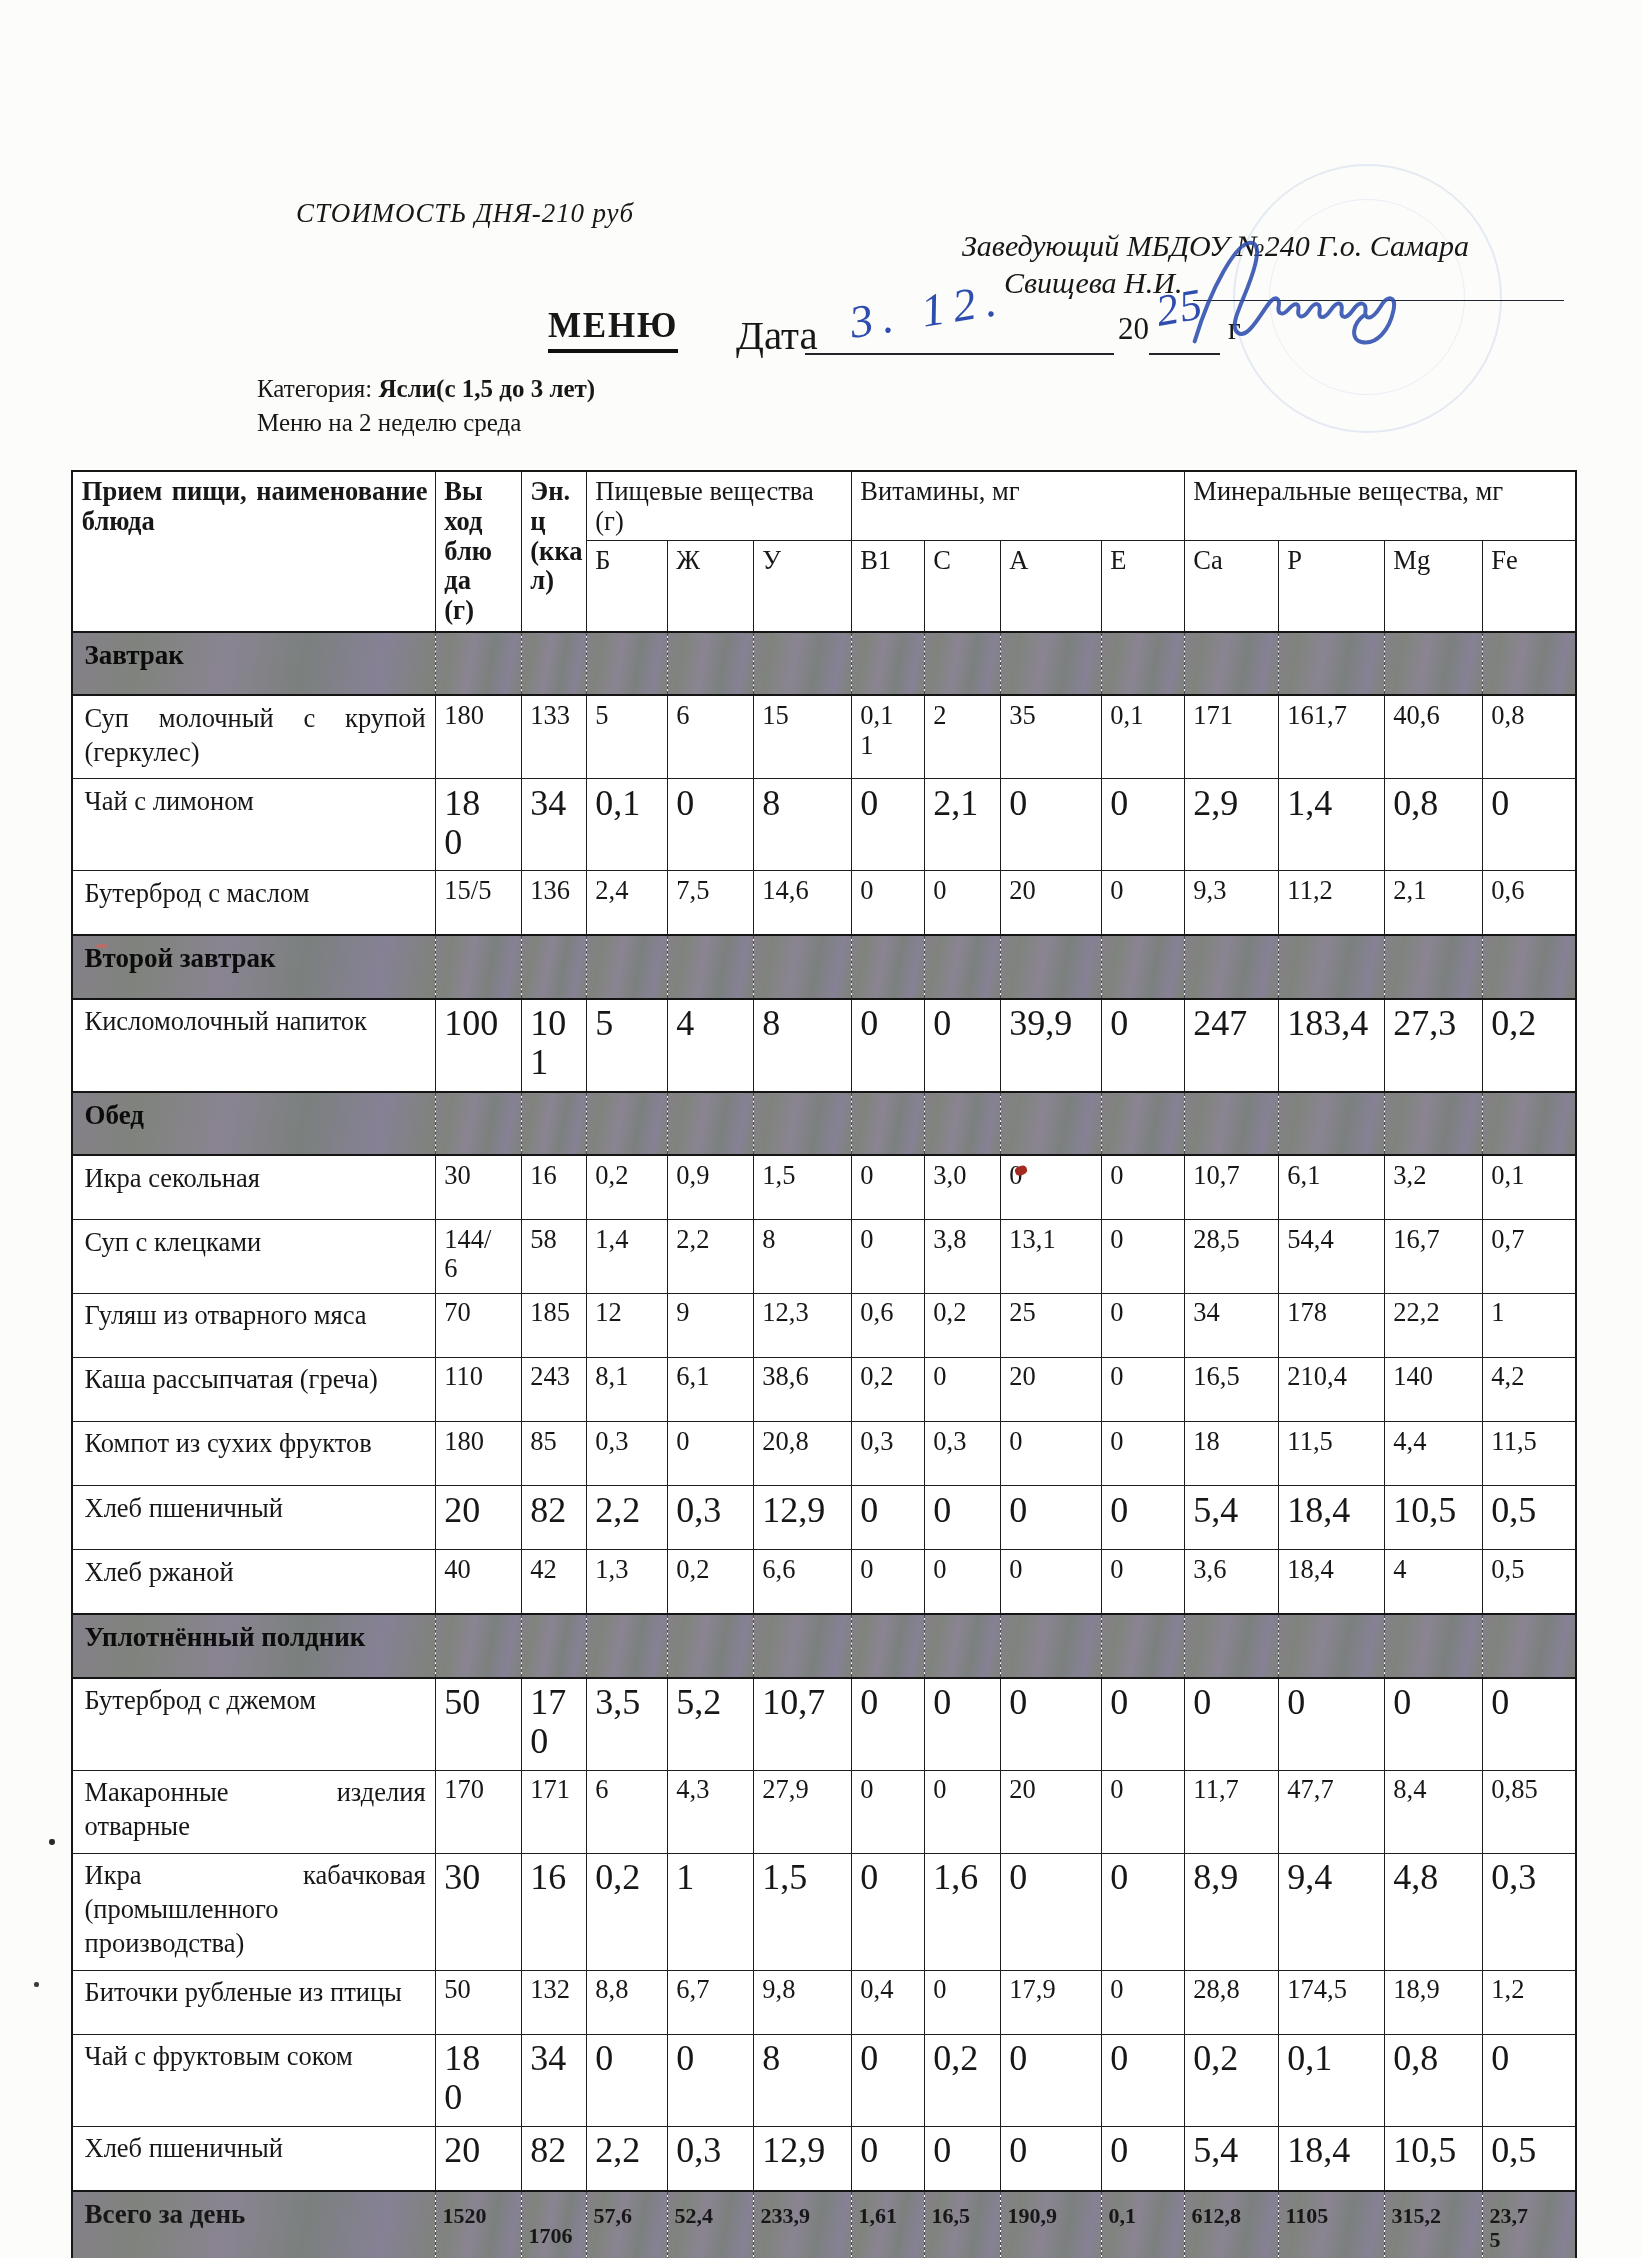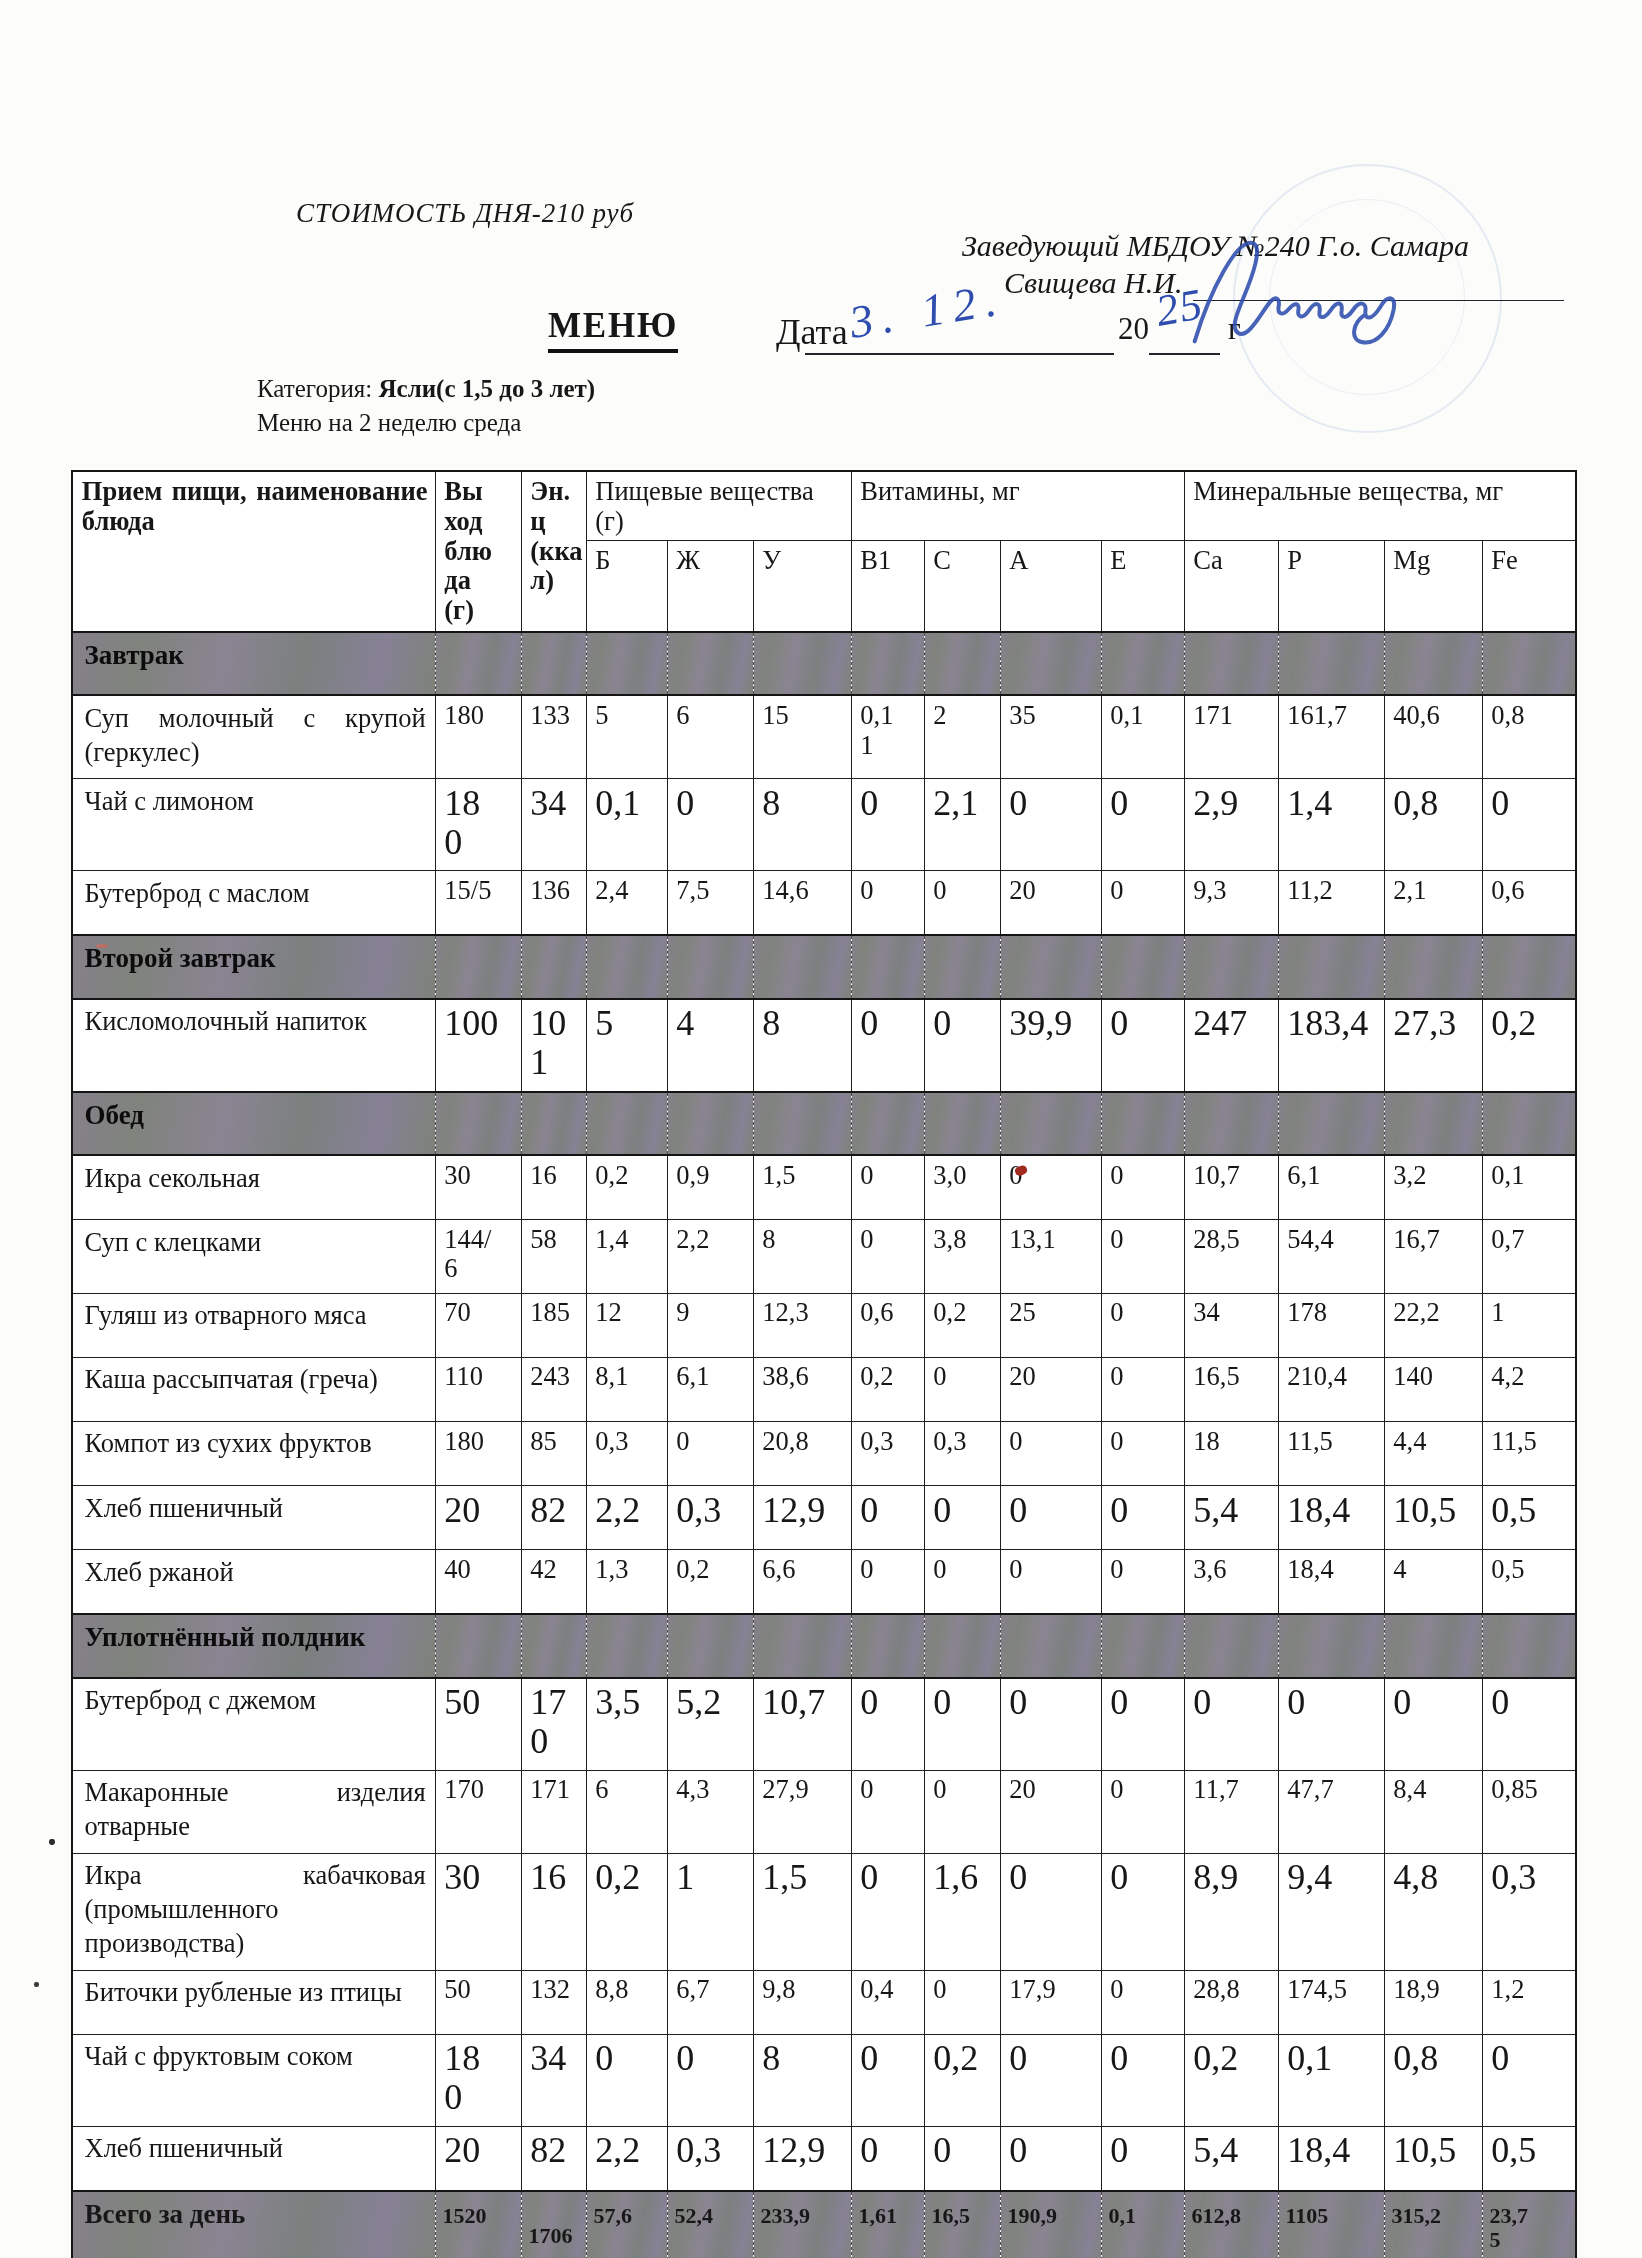--- a/index.html
+++ b/index.html
@@ -11,21 +11,21 @@
     color:#171717;
     overflow:hidden;
   }
   .abs{position:absolute;}
   
   .cost-line{left:296px;top:198px;font-style:italic;font-size:27px;letter-spacing:0.9px;z-index:2;}
   .official-title{left:962px;top:229px;font-style:italic;font-size:30px;white-space:nowrap;z-index:2;}
   .official-name{left:1004px;top:266px;font-style:italic;font-size:30px;z-index:2;}
   .name-underline{left:1193px;top:300px;width:371px;border-top:1.8px solid #20242c;z-index:2;}
   .menu-title{left:548px;top:306px;font-size:35px;font-weight:bold;letter-spacing:1.8px;border-bottom:4.4px solid #101010;padding-bottom:2.6px;z-index:2;}
-  .date-label{left:736px;top:311px;font-size:36px;z-index:2;margin-left:40px;}
+  .date-label{left:736px;top:311px;font-size:41px;z-index:2;}
   .date-line{left:805px;top:353px;width:309px;border-top:2.2px solid #23252b;z-index:2;}
   .year-prefix{left:1118px;top:311px;font-size:31px;z-index:2;}
   .year-line{left:1149px;top:353px;width:71px;border-top:2.2px solid #23252b;z-index:2;}
   .year-suffix{left:1228px;top:311px;font-size:31px;z-index:2;}
   .handwriting{color:#2e4dae;font-style:italic;z-index:3;}
   .hand-date{left:849px;top:284px;font-size:46px;letter-spacing:8.8px;transform:rotate(-9deg);}
   .hand-year{left:1156px;top:282px;font-size:44px;letter-spacing:1.8px;transform:rotate(-10deg);}
   .category-block{left:257px;top:372px;font-size:25px;line-height:34px;z-index:2;}
   .category-value{font-weight:bold;}
   

